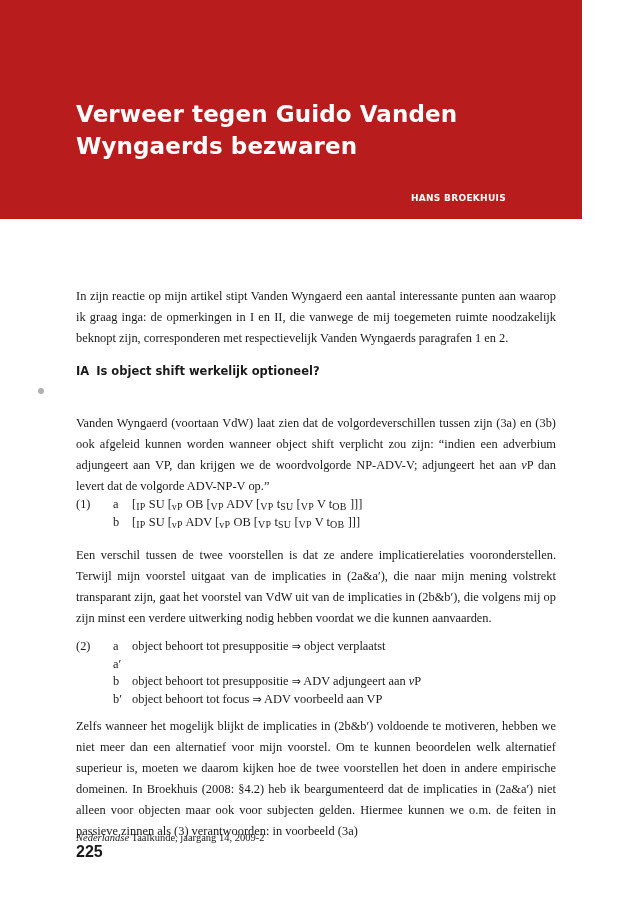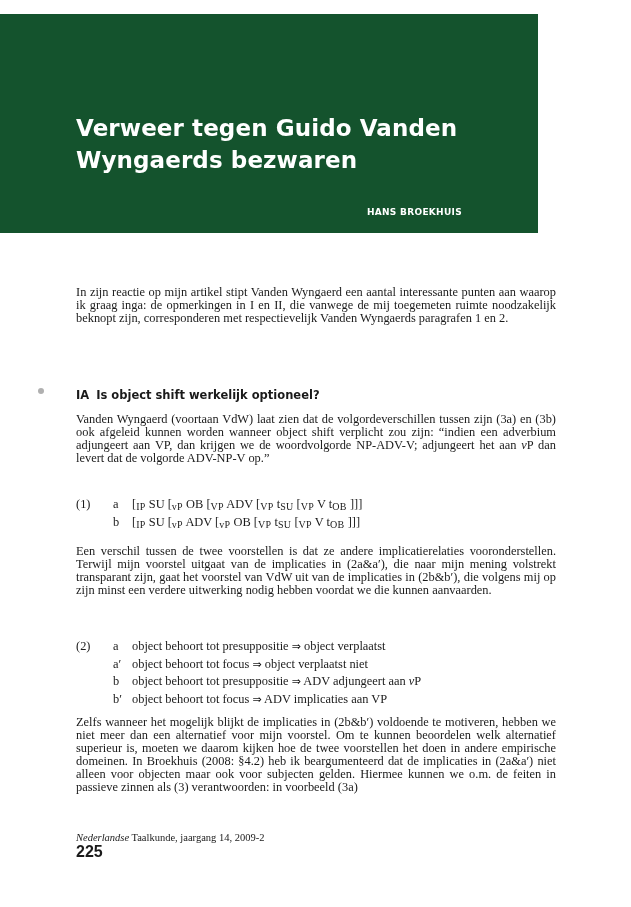--- a/index.html
+++ b/index.html
@@ -7,23 +7,23 @@
       width: 631px;
       height: 907px;
       background: #ffffff;
       position: relative;
       overflow: hidden;
       font-family: "Liberation Serif", "DejaVu Serif", serif;
       color: #1a1a1a;
     }
     .header-band {
       position: absolute;
-      left: 0; top: 14px;
-      width: 538px; height: 219px;
-      background: #14532d;
+      left: 0; top: 0;
+      width: 582px; height: 219px;
+      background: #b91c1c;
     }
     .title {
       position: absolute;
       left: 76px; top: 98px;
       width: 500px;
       margin: 0;
       font-family: "DejaVu Sans", sans-serif;
       font-weight: bold;
       font-size: 23px;
       line-height: 32px;
@@ -35,28 +35,28 @@
       right: 76px; top: 193px;
       font-family: "DejaVu Sans", sans-serif;
       font-weight: bold;
       font-size: 9px;
       color: #ffffff;
       letter-spacing: 0.3px;
     }
     p.body {
       margin: 0;
       font-size: 12.4px;
-      line-height: 13px;
+      line-height: 21px;
       text-align: justify;
       hyphens: manual;
     }
     .intro { position: absolute; left: 76px; top: 286px; width: 480px; }
     .section-head {
       position: absolute;
-      left: 76px; top: 388px;
+      left: 76px; top: 364px;
       font-family: "DejaVu Sans", sans-serif;
       font-weight: bold;
       font-size: 11.5px;
       color: #1a1a1a;
     }
     .section-head .num { margin-right: 7px; }
     .bullet {
       position: absolute;
       left: 38px; top: 388px;
       width: 6px; height: 6px;
@@ -132,31 +132,30 @@
 
 <div class="ex2">
   <div class="ex-row">
     <span class="ex-num">(2)</span>
     <span class="ex-letter">a</span>
     <span class="ex-body"><span>object behoort tot presuppositie</span> <span class="arrow">⇒</span> <span>object verplaatst</span></span>
   </div>
   <div class="ex-row">
     <span class="ex-num"></span>
     <span class="ex-letter">a′</span>
-    <span class="ex-body"><span>object behoort tot focus</span> <span class="arrow">⇒</span> <span>object verplaatst niet</span></span>
   </div>
   <div class="ex-row">
     <span class="ex-num"></span>
     <span class="ex-letter">b</span>
     <span class="ex-body"><span>object behoort tot presuppositie</span> <span class="arrow">⇒</span> <span>ADV adjungeert aan </span><i>v</i><span>P</span></span>
   </div>
   <div class="ex-row">
     <span class="ex-num"></span>
     <span class="ex-letter">b′</span>
-    <span class="ex-body"><span>object behoort tot focus</span> <span class="arrow">⇒</span> <span>ADV implicaties aan VP</span></span>
+    <span class="ex-body"><span>object behoort tot focus</span> <span class="arrow">⇒</span> <span>ADV voorbeeld aan VP</span></span>
   </div>
 </div>
 
 <div class="p4">
   <p class="body">Zelfs wanneer het mogelijk blijkt de implicaties in (2b&amp;b′) voldoende te motiveren, heb­ben we niet meer dan een alternatief voor mijn voorstel. Om te kunnen beoordelen welk alternatief superieur is, moeten we daarom kijken hoe de twee voorstellen het doen in andere empirische domeinen. In Broekhuis (2008: §4.2) heb ik beargumenteerd dat de implicaties in (2a&amp;a′) niet alleen voor objecten maar ook voor subjecten gelden. Hiermee kunnen we o.m. de feiten in passieve zinnen als (3) verantwoorden: in voorbeeld (3a)</p>
 </div>
 
 <div class="footer">
   <span><span class="journal-italic">Nederlandse</span><span> Taalkunde, jaargang 14, 2009-2</span></span>
   <span class="page-num">225</span>

